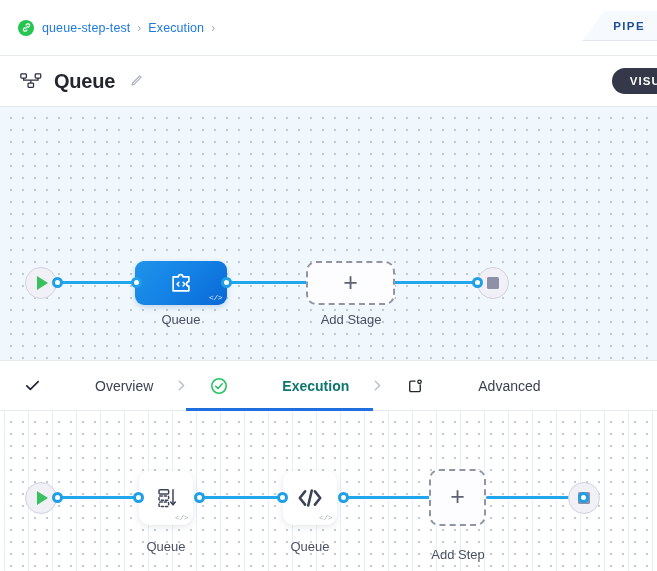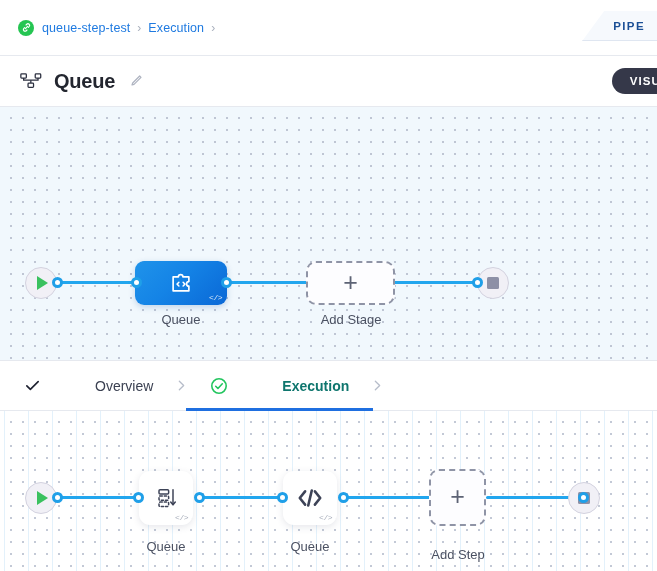--- a/index.html
+++ b/index.html
@@ -396,20 +396,29 @@
       </span>
       <span class="tab-label">Execution</span>
     </div>
 
     <span class="tab-chevron">
       <svg width="13" height="15" viewBox="0 0 24 24" fill="none" stroke="#b7bdca" stroke-width="2.4" stroke-linecap="round" stroke-linejoin="round">
         <path d="M8 4l8 8-8 8"></path>
       </svg>
     </span>
 
+    <div class="tab">
+      <span style="display:flex;">
+        <svg width="18" height="18" viewBox="0 0 24 24" fill="none" stroke="#22262f" stroke-width="1.8" stroke-linecap="round" stroke-linejoin="round">
+          <path d="M19 10.5V18a1.5 1.5 0 0 1-1.5 1.5h-11A1.5 1.5 0 0 1 5 18V7a1.5 1.5 0 0 1 1.5-1.5H12"></path>
+          <circle cx="18" cy="6.4" r="2.3"></circle>
+        </svg>
+      </span>
+      <span class="tab-label">Advanced</span>
+    </div>
   </div>
 
   <div class="canvas-bottom">
 
     <div class="edge" style="left:55px; top:85px; width:85px;"></div>
     <div class="edge" style="left:196px; top:85px; width:88px;"></div>
     <div class="edge" style="left:340px; top:85px; width:92px;"></div>
     <div class="edge" style="left:486px; top:85px; width:96px;"></div>
 
     <div class="terminal" style="left:25px; top:71px;">

